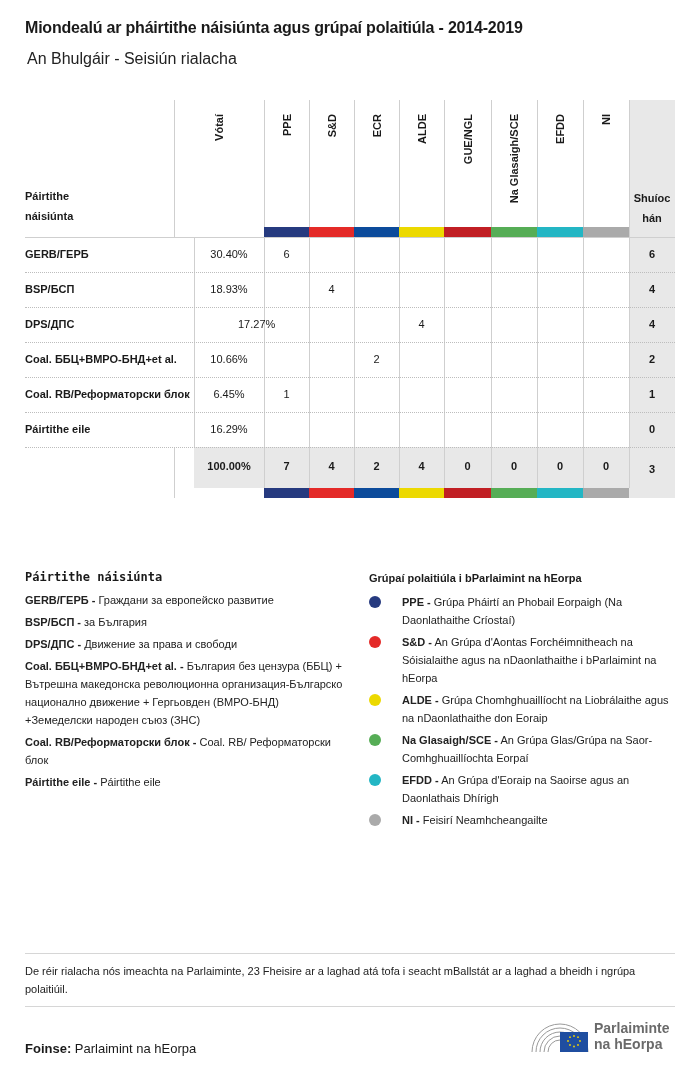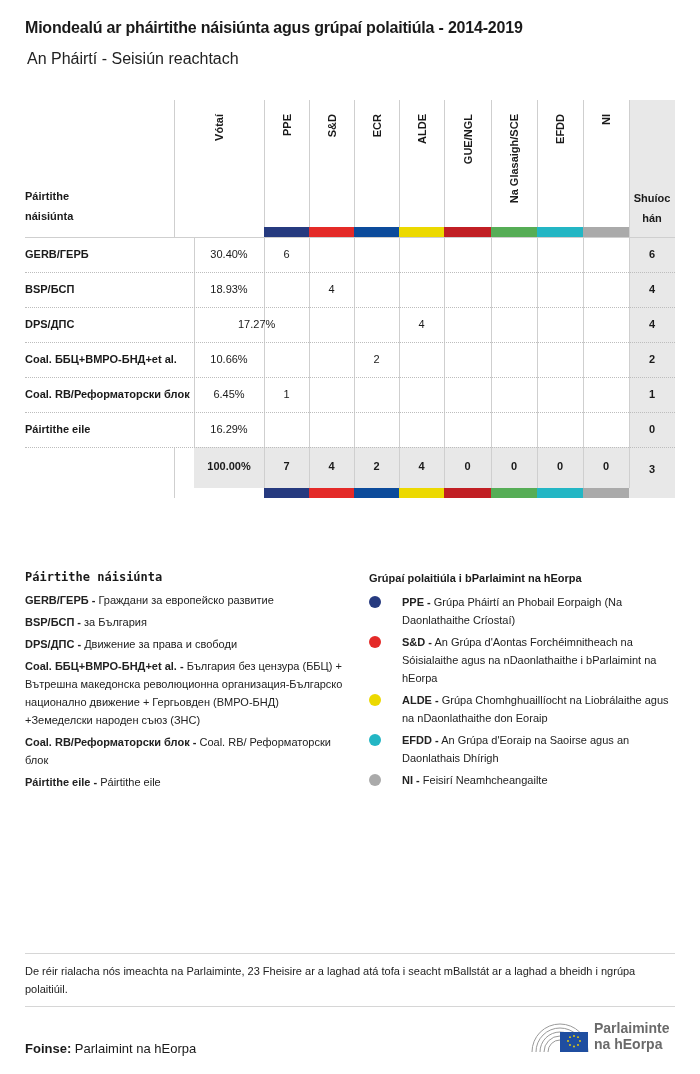--- a/index.html
+++ b/index.html
@@ -36,21 +36,21 @@
   .note { position: absolute; left: 25px; top: 962px; width: 650px; font-size: 11px; line-height: 18px; color: #222; }
   .source { position: absolute; left: 25px; top: 1041px; font-size: 13px; }
   .source b { font-weight: bold; }
   .logo { position: absolute; left: 530px; top: 1018px; display: flex; align-items: center; }
   .logo-text { font-size: 14px; font-weight: bold; color: #6a6a6a; line-height: 16px; margin-left: 4px; }
 </style>
 </head>
 <body>
 
 <div class="title">Miondealú ar pháirtithe náisiúnta agus grúpaí polaitiúla - 2014-2019</div>
-<div class="subtitle">An Pháirtí - Seisiún reachtach</div>
+<div class="subtitle">An Bhulgáir - Seisiún rialacha</div>
 
 <div class="tbl" id="tbl">
   <div class="hdr-left">
     <div>Páirtithe</div>
     <div>náisiúnta</div>
   </div>
   <div class="gray" style="left:629px; top:100px; width:46px; height:398px;"></div>
   <div class="gray" style="left:194px; top:447px; width:435px; height:41px;"></div>
   <div class="seat-hdr">
     <div>Shuíoc</div>
@@ -174,20 +174,24 @@
       </div>
       <div class="litem">
         <span class="dot" style="background: rgb(228, 42, 40);"></span>
         <p><b>S&amp;D -</b> <span>An Grúpa d'Aontas Forchéimnitheach na Sóisialaithe agus na nDaonlathaithe i bParlaimint na hEorpa</span></p>
       </div>
       <div class="litem">
         <span class="dot" style="background: rgb(236, 217, 0);"></span>
         <p><b>ALDE -</b> <span>Grúpa Chomhghuaillíocht na Liobrálaithe agus na nDaonlathaithe don Eoraip</span></p>
       </div>
       <div class="litem">
+        <span class="dot" style="background: rgb(86, 173, 86);"></span>
+        <p><b>Na Glasaigh/SCE -</b> <span>An Grúpa Glas/Grúpa na Saor-Comhghuaillíochta Eorpaí</span></p>
+      </div>
+      <div class="litem">
         <span class="dot" style="background: rgb(35, 182, 196);"></span>
         <p><b>EFDD -</b> <span>An Grúpa d'Eoraip na Saoirse agus an Daonlathais Dhírigh</span></p>
       </div>
       <div class="litem">
         <span class="dot" style="background: rgb(170, 170, 170);"></span>
         <p><b>NI -</b> <span>Feisirí Neamhcheangailte</span></p>
       </div>
     </div>
 </div>
 

